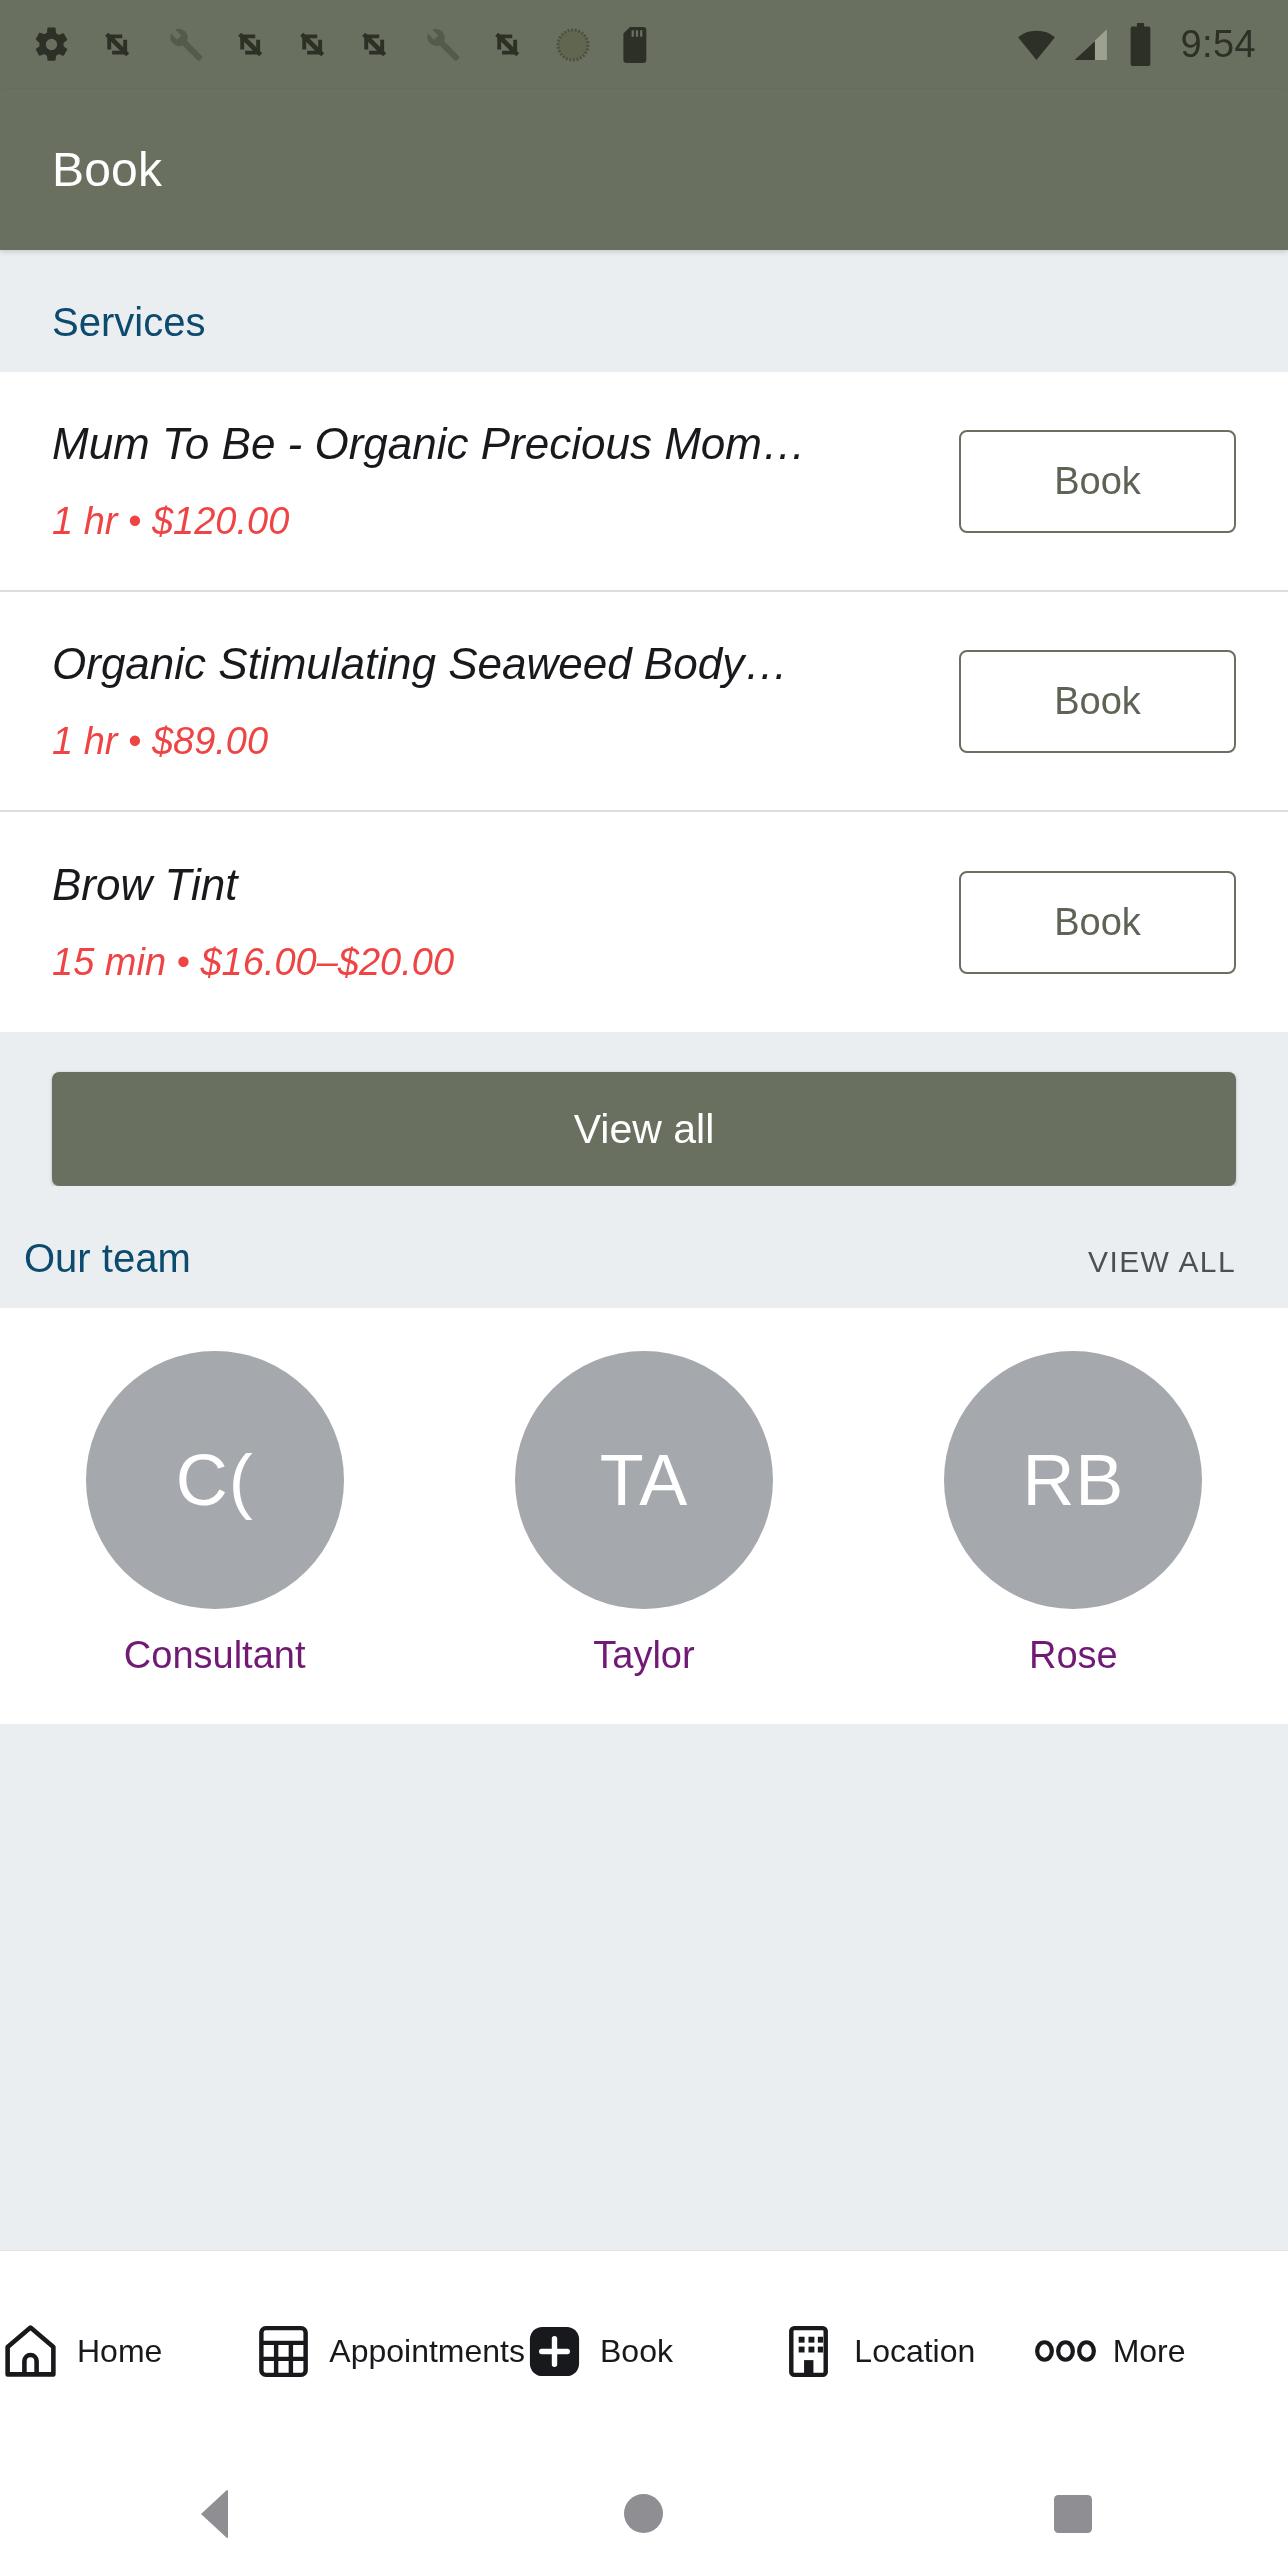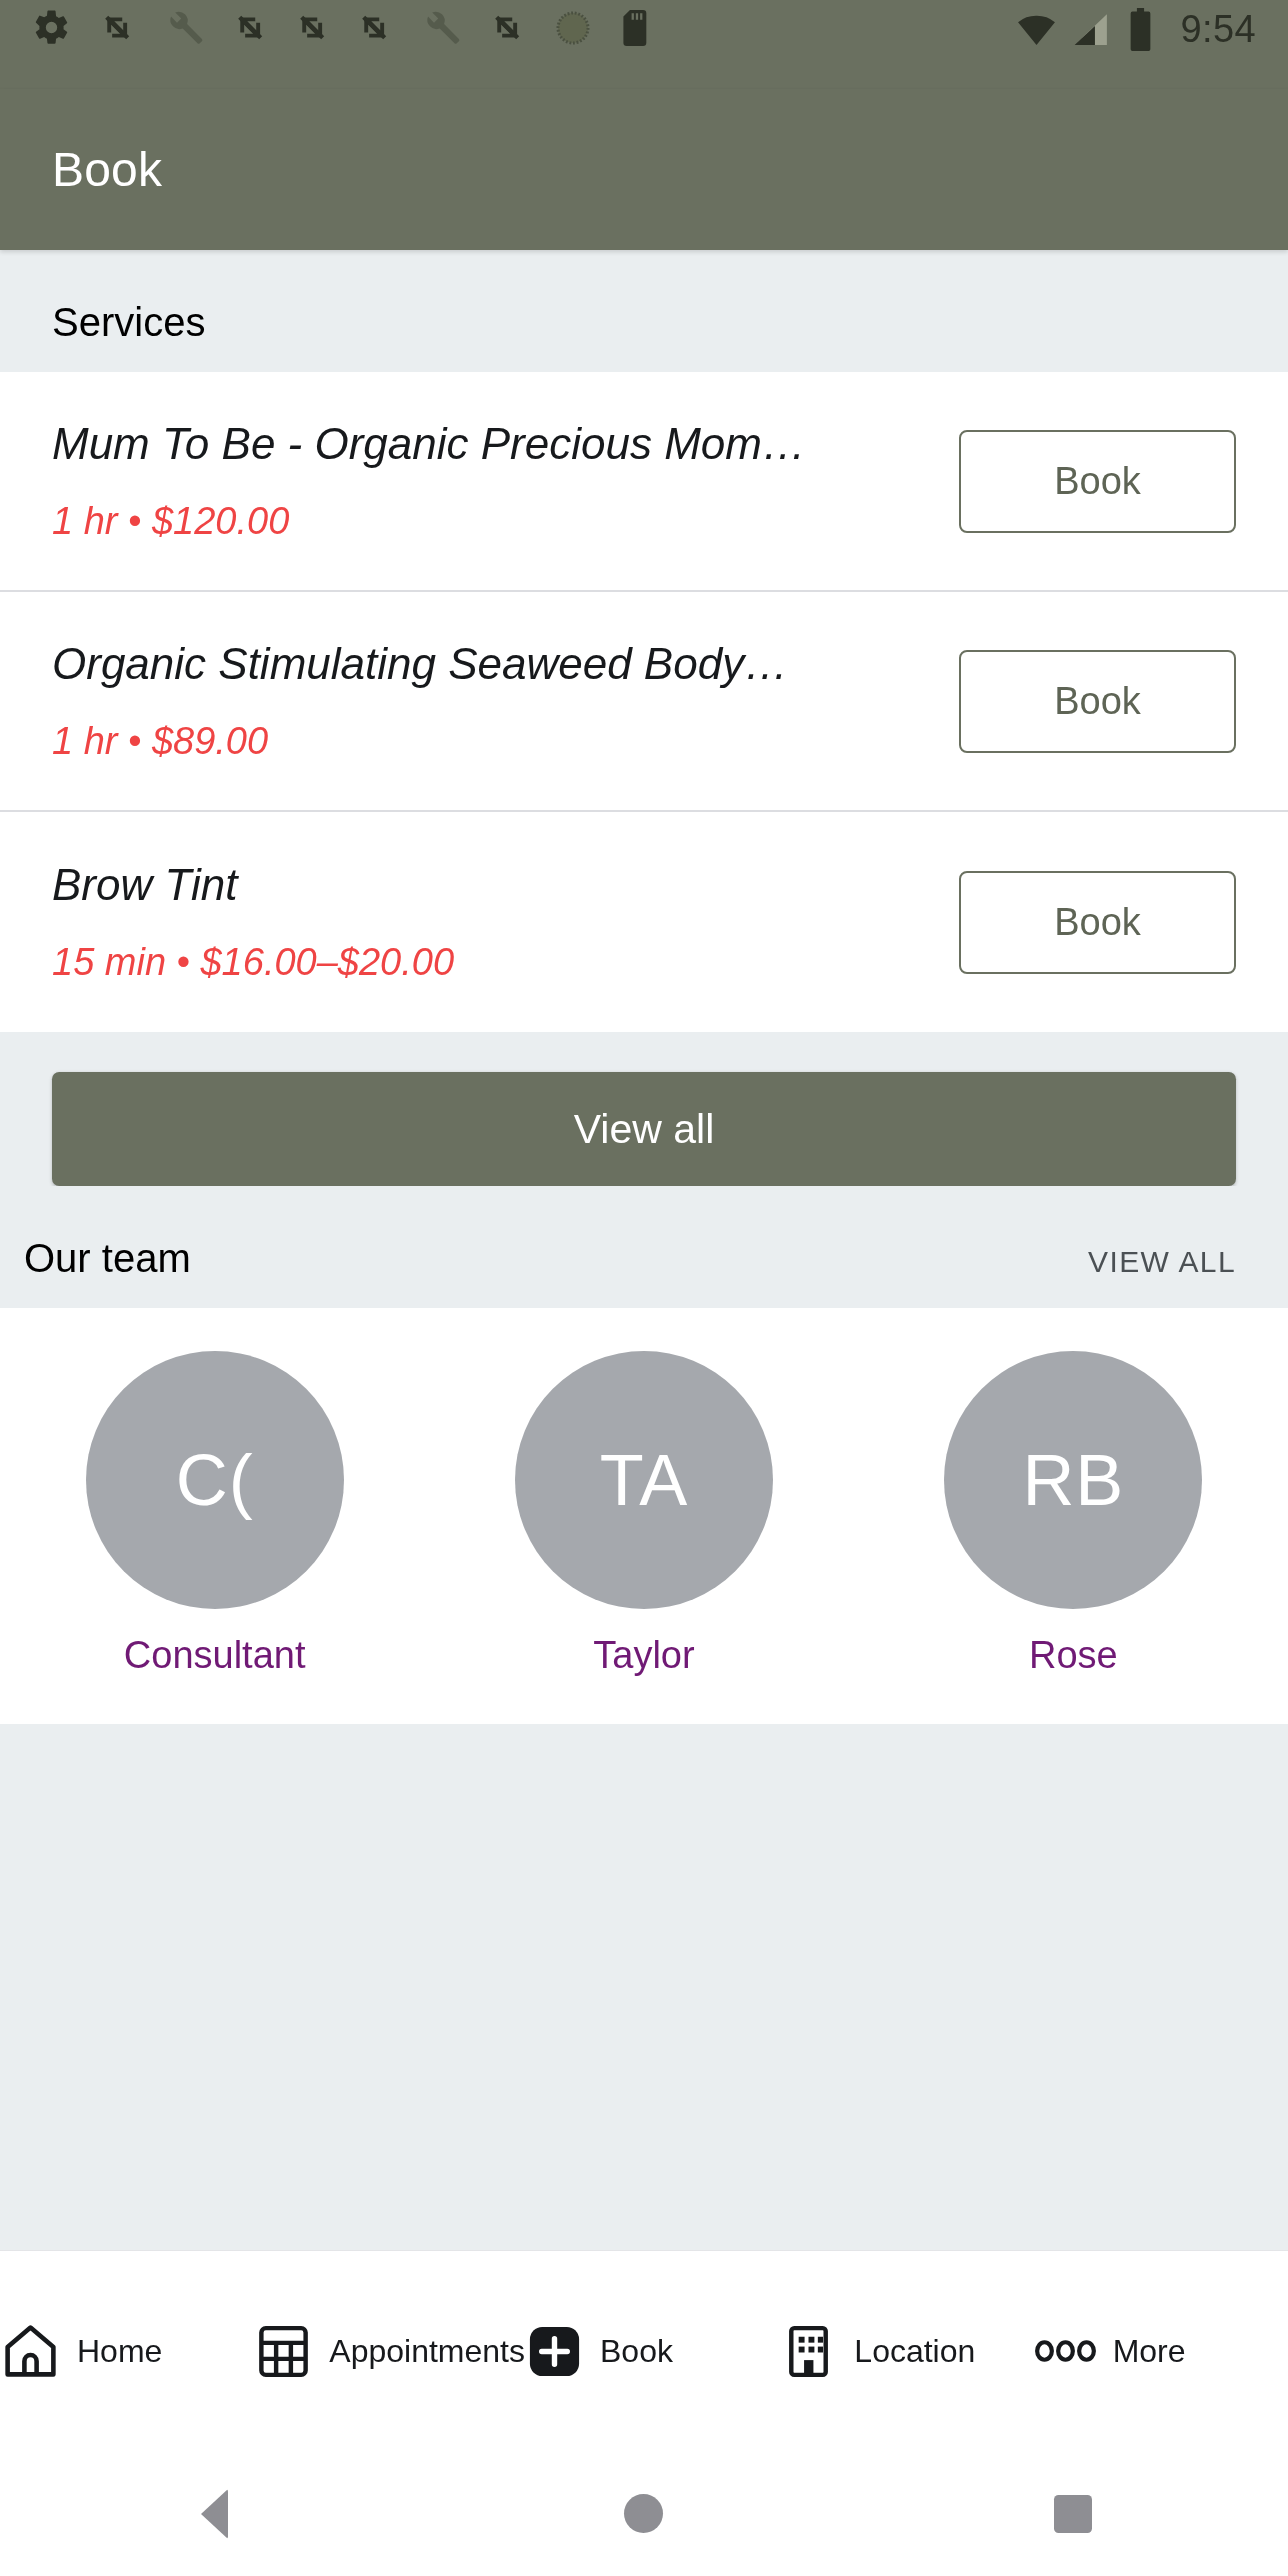--- a/index.html
+++ b/index.html
@@ -19,21 +19,21 @@
     display: flex;
     flex-direction: column;
     background: #eaeef0;
   }
 
   
   .statusbar {
     height: 89px;
     background: #6a7060;
     display: flex;
-    align-items: flex-start;
+    align-items: center;
     padding: 8px 32px;
     flex: 0 0 auto;
   }
   .sb-left {
     display: flex;
     align-items: center;
     gap: 32px;
     flex: 1 1 auto;
   }
   .sb-right {
@@ -83,21 +83,21 @@
     padding: 50px 52px 27px 52px;
   }
   .section-head.row {
     display: flex;
     align-items: baseline;
     justify-content: space-between;
     padding-left: 24px;
   }
   .section-title {
     font-size: 40px;
-    color: #000000;
+    color: #0c4a6e;
     font-weight: 400;
   }
   .view-all-link {
     font-size: 30px;
     color: #4b5054;
     letter-spacing: 1.4px;
     font-weight: 400;
   }
 
   

